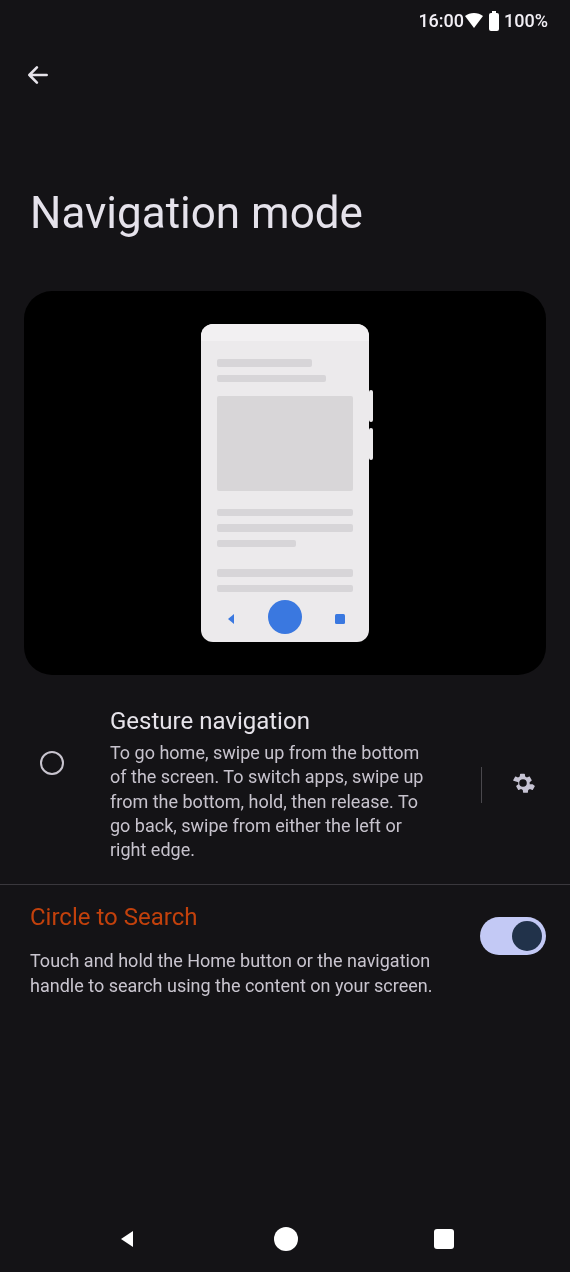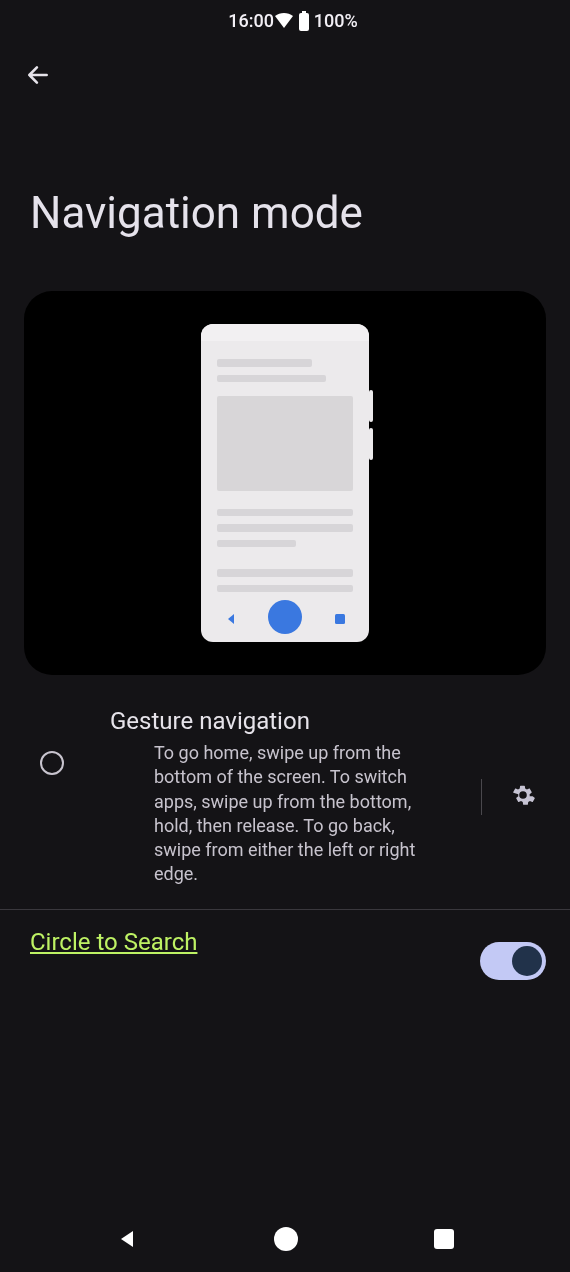--- a/index.html
+++ b/index.html
@@ -6,21 +6,21 @@
     html, body {
       width: 570px; height: 1272px;
       background: #141316;
       font-family: -apple-system, "Segoe UI", Roboto, sans-serif;
       color: #e4e1e8;
       overflow: hidden;
     }
 
     
     .status-bar {
-      display: flex; justify-content: center; align-items: center;
+      display: flex; justify-content: flex-end; align-items: center;
       padding: 10px 22px 6px 38px;
       font-size: 18px; font-weight: 500; color: #f2eff5;
     }
     .status-right { display: flex; align-items: center; gap: 4px; }
 
     
     .app-bar { padding: 18px 18px 0 18px; }
     .back-btn {
       width: 40px; height: 40px; display: flex; align-items: center; justify-content: center;
       background: none; border: none; cursor: pointer;
@@ -73,38 +73,38 @@
     .radio {
       width: 24px; height: 24px; border: 2.6px solid #c8c4ce; border-radius: 50%;
       display: flex; align-items: center; justify-content: center;
     }
     .radio.selected { border-color: #aeb8f0; }
     .radio.selected::after {
       content: ""; width: 12px; height: 12px; background: #aeb8f0; border-radius: 50%;
     }
     .opt-text { flex: 1; padding: 0 12px 0 16px;}
     .opt-title { font-size: 24px; font-weight: 400; color: #e6e3ea; margin-bottom: 6px;}
-    .opt-desc  { font-size: 18px; line-height: 1.35; color: #c7c3cd; margin-left: 44px;}
+    .opt-desc  { font-size: 18px; line-height: 1.35; color: #c7c3cd;}
     .opt-settings {
       display: flex; align-items: center; padding-left: 16px; padding-right: 16px;
       align-self: stretch;
     }
     .vert-sep { width: 1px; height: 36px; background: #4a484d; margin-right: 22px;}
     .gear-btn { background: none; border: none; cursor: pointer; padding: 6px;}
 
     
     .divider { height: 1px; background: #3a383d; margin: 4px 0 0 0; }
 
     
     .cts {
       display: flex; align-items: flex-start; justify-content: space-between;
       padding: 18px 24px 0 30px;
     }
     .cts-text { flex: 1; padding-right: 18px;}
-    .cts-title { font-size: 24px; color: #bef264; margin-bottom: 18px; text-decoration: underline;}
+    .cts-title { font-size: 24px; color: #c2410c; margin-bottom: 18px;}
     .cts-desc  { font-size: 18px; line-height: 1.35; color: #c9c5cf;}
     .switch {
       width: 66px; height: 38px; background: #c3c9f5; border-radius: 19px;
       position: relative; margin-top: 14px; cursor: pointer; flex-shrink: 0;
     }
     .switch::after {
       content: ""; position: absolute; right: 4px; top: 4px;
       width: 30px; height: 30px; background: #21324a; border-radius: 50%;
     }
 
@@ -191,20 +191,21 @@
     </div>
   </div>
 
 </div>
 
 <div class="divider"></div>
 
 <div class="cts">
   <div class="cts-text">
     <div class="cts-title">Circle to Search</div>
+    <div class="cts-desc">Touch and hold the Home button or the navigation handle to search using the content on your screen.</div>
   </div>
   <div class="switch"></div>
 </div>
 
 <div class="sys-navbar">
   <button style="background:none;border:none;cursor:pointer">
     <svg width="24" height="24" viewBox="0 0 24 24">
         <path fill="#fff" d="M18 4 L6 12 L18 20 Z"></path>
       </svg>
   </button>

